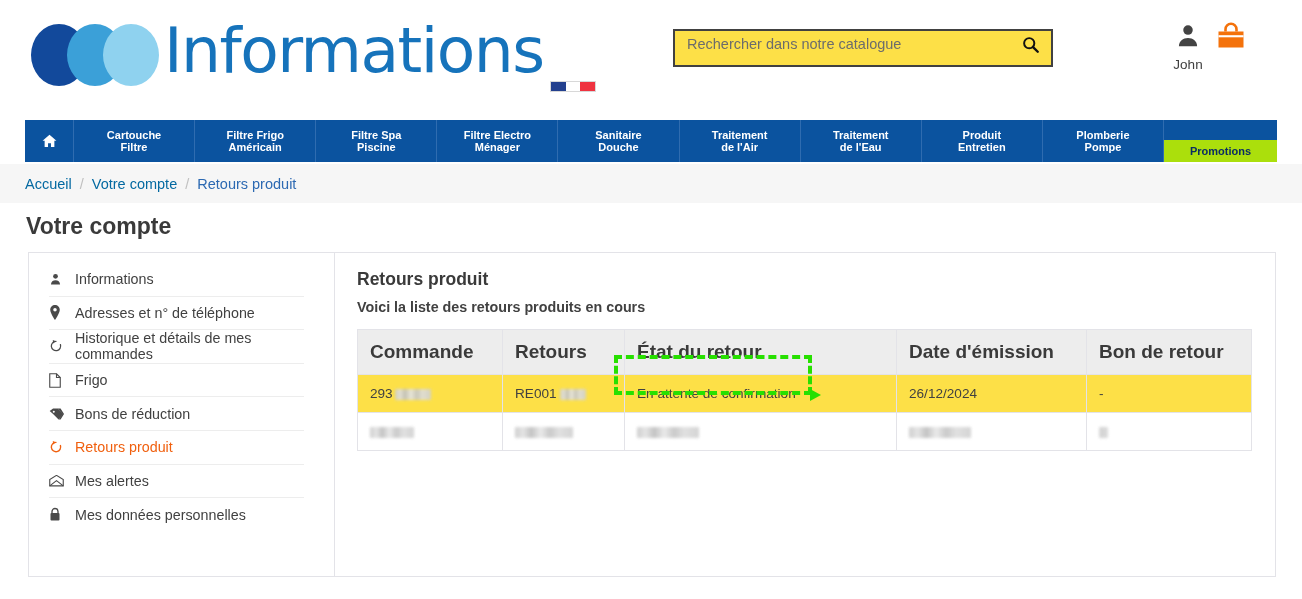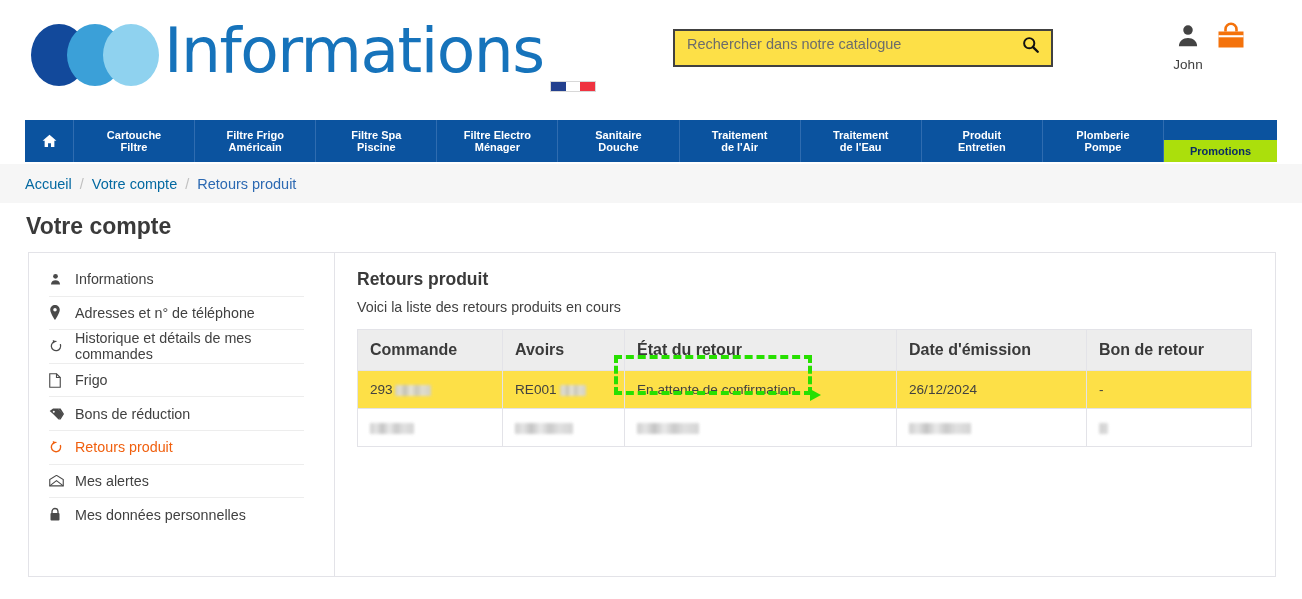--- a/index.html
+++ b/index.html
@@ -183,39 +183,39 @@
     padding: 16px 22px 0 22px;
   }
   .content-title {
     font-size: 17.5px;
     font-weight: bold;
     color: #3a3a3a;
     margin-bottom: 8px;
   }
   .content-sub {
     font-size: 14.3px;
-    font-weight: normal;
+    font-weight: bold;
     color: #414141;
     margin-bottom: 14px;
     margin-top: 9px;
   }
 
   table.returns {
     width: 895px;
     border-collapse: collapse;
     font-size: 13.5px;
   }
   table.returns thead th {
     background: #ededed;
     border: 1px solid #e3e3e8;
     text-align: left;
     font-weight: bold;
     color: #3a3a3a;
     padding: 11px 12px;
-    font-size: 16px;
+    font-size: 19px;
   }
   table.returns tbody td {
     border: 1px solid #e3e3e8;
     padding: 11px 12px;
     color: #414141;
     font-size: 13.6px;
     height: 38px;
   }
   table.returns tbody tr.alt td { background: #fde047; }
   table.returns tbody tr.blur td { background: #ffffff; }
@@ -421,21 +421,21 @@
   </div>
 
   <div class="content">
     <div class="content-title">Retours produit</div>
     <div class="content-sub">Voici la liste des retours produits en cours</div>
 
     <table class="returns">
       <thead>
         <tr>
           <th style="width:145px">Commande</th>
-          <th style="width:122px">Avoirs</th>
+          <th style="width:122px">Retours</th>
           <th style="width:272px">État du retour</th>
           <th style="width:190px">Date d'émission</th>
           <th>Bon de retour</th>
         </tr>
       </thead>
       <tbody>
         <tr class="alt">
           <td><span>293</span><span class="redact" style="width:36px;margin-left:2px"></span></td>
           <td><span>RE001</span><span class="redact" style="width:26px;margin-left:3px"></span></td>
           <td>En attente de confirmation</td>

